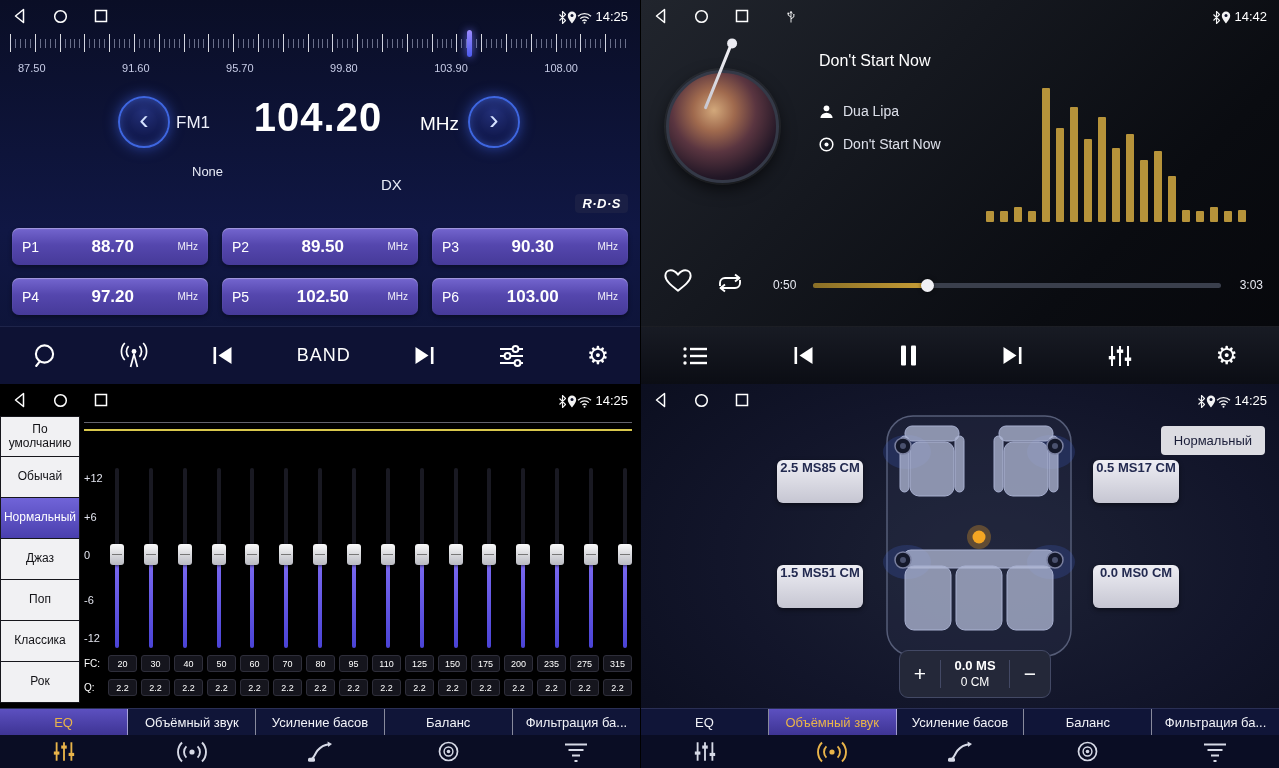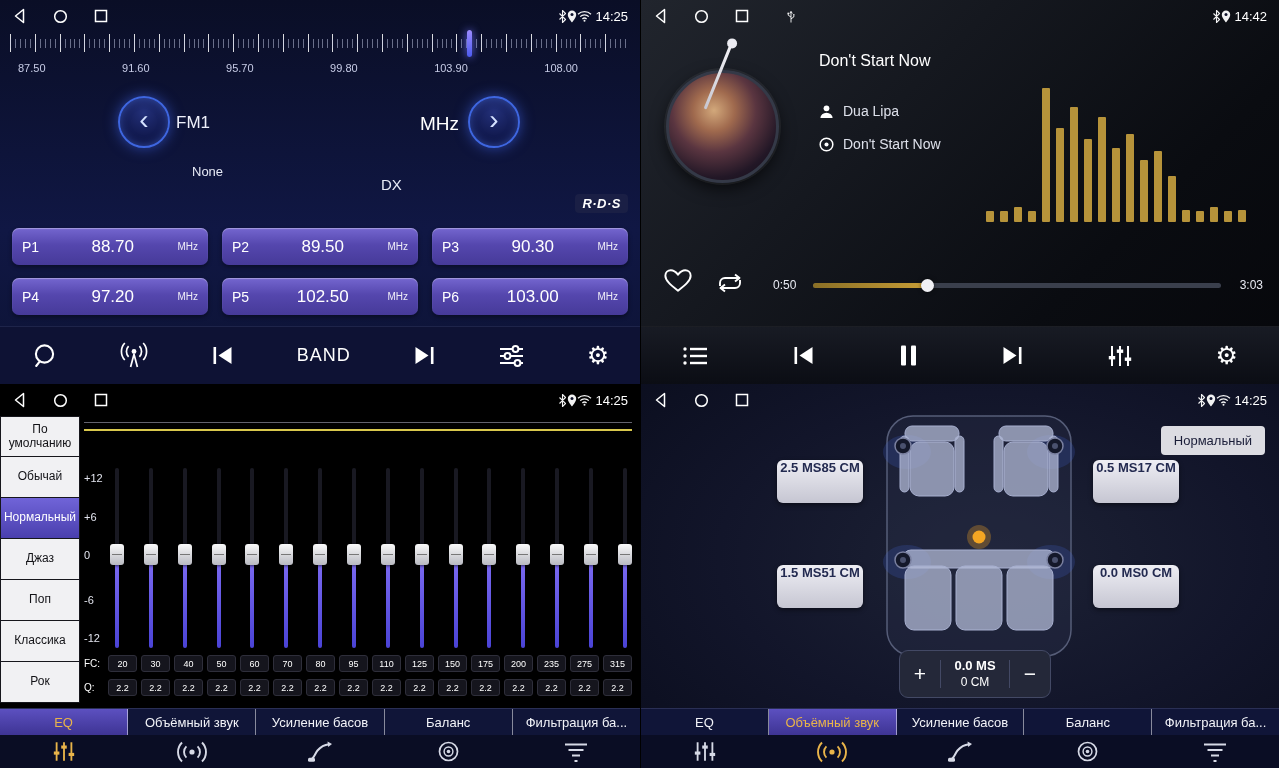--- a/index.html
+++ b/index.html
@@ -6,21 +6,21 @@
 html,body{width:1279px;height:768px;background:#000;font-family:"Liberation Sans","DejaVu Sans",sans-serif;overflow:hidden}
 .screen{position:relative;width:1279px;height:768px}
 .quad{position:absolute;overflow:hidden}
 #q-radio{left:0;top:0;width:640px;height:384px;background:linear-gradient(180deg,#0a0e26,#101744 60%,#0d1334)}
 #q-player{left:640px;top:0;width:639px;height:384px;background:linear-gradient(135deg,#21252d 0%,#15181f 35%,#0a0c11 70%,#06070b 100%);border-left:1px solid #000}
 #q-eq{left:0;top:384px;width:640px;height:384px;background:#000}
 #q-pos{left:640px;top:384px;width:639px;height:384px;background:radial-gradient(ellipse at 55% 45%,#1d2235 0%,#12152a 55%,#0a0d1d 100%);border-left:1px solid #000}
 
 .statusbar{position:absolute;top:0;left:0;width:100%;height:32px;display:flex;align-items:center;padding:0 12px;z-index:6}
 .nav-ic{display:flex;justify-content:center;margin-right:26px;cursor:pointer}
-.sb-right{margin-left:auto;display:flex;align-items:center;gap:0}
+.sb-right{margin-left:auto;display:flex;align-items:flex-end;gap:0}
 .sb-ic{display:flex;opacity:.95}
 .usb-ic{margin-left:12px;display:flex}
 .sb-time{color:#fff;font-size:13px;margin-left:3px}
 
 .scale{position:absolute;left:10px;top:34px;width:620px;height:50px}
 .ticks-major{position:absolute;top:0;left:0;width:100%;height:18px;background:repeating-linear-gradient(90deg,rgba(255,255,255,.85) 0 1px,transparent 1px 24.8px)}
 .ticks-minor{position:absolute;top:5px;left:0;width:100%;height:9px;background:repeating-linear-gradient(90deg,rgba(198,205,232,.5) 0 1px,transparent 1px 4.96px)}
 .needle{position:absolute;top:-4px;width:5px;height:27px;border-radius:3px;background:linear-gradient(180deg,#9d8bff,#4c5bf0);box-shadow:0 0 9px #6d71ff;cursor:pointer}
 .scale-labels{position:absolute;left:8px;top:28px;width:560px;display:flex;justify-content:space-between}
 .scale-labels span{font-size:11px;color:#c7cce6}
@@ -30,21 +30,21 @@
 #tune-up{left:468px;top:96px}
 .band-label{position:absolute;left:176px;top:113px;font-size:17px;color:#eef0fa}
 .freq-big{position:absolute;left:232px;top:95px;width:172px;text-align:center;font-size:40px;font-weight:bold;color:#fff;letter-spacing:1px}
 .unit-big{position:absolute;left:420px;top:113px;font-size:19px;color:#fff}
 .pty-label{position:absolute;left:192px;top:164px;font-size:13px;color:#e7eaf6}
 .dx-label{position:absolute;left:381px;top:176px;font-size:15px;color:#e7eaf6}
 .rds-badge{position:absolute;right:12px;top:194px;font-size:13px;font-weight:bold;font-style:italic;color:#fff;letter-spacing:.5px;background:#1a1f45;padding:2px 7px;border-radius:4px}
 .presets{position:absolute;left:12px;top:228px;width:616px;display:grid;grid-template-columns:1fr 1fr 1fr;gap:13px 14px}
 .preset{height:37px;border-radius:7px;display:flex;align-items:center;padding:0 10px;color:#fff;background:linear-gradient(180deg,#7466cf 0%,#5547ae 45%,#463a99 100%);box-shadow:inset 0 1px 1px rgba(255,255,255,.35),0 2px 4px rgba(0,0,0,.4);cursor:pointer}
 .preset .pid{font-size:14px;width:26px}
-.preset .pfreq{flex:1;text-align:center;font-size:17px;font-weight:normal}
+.preset .pfreq{flex:1;text-align:center;font-size:17px;font-weight:bold}
 .preset .punit{font-size:10px;opacity:.9}
 
 .toolbar{position:absolute;left:0;bottom:0;width:100%;height:58px;display:flex;align-items:center;justify-content:space-around;background:#0e1234;border-top:1px solid rgba(130,140,200,.15)}
 #q-player .toolbar{background:linear-gradient(180deg,#181b24,#0b0d14);border-top:1px solid rgba(255,255,255,.07)}
 .tb-item{display:flex;align-items:center;justify-content:center;cursor:pointer;color:#fff}
 .band-btn{font-size:18px;letter-spacing:1px}
 .gear{font-size:25px;line-height:1}
 
 .album{position:absolute;left:25px;top:70px;width:113px;height:113px;border-radius:50%;background:radial-gradient(circle at 42% 35%,#d2a87b 0%,#a06a4e 22%,#5a3540 45%,#221726 72%,#0e0a14 100%);border:3px solid #343947;box-shadow:0 0 0 2px rgba(255,255,255,.06),0 6px 16px rgba(0,0,0,.65)}
 .tonearm{position:absolute;left:88px;top:46px;width:3px;height:68px;background:linear-gradient(180deg,#f2f2f6,#c6c6d0);border-radius:2px;transform:rotate(22deg);transform-origin:top center;z-index:2}
@@ -164,20 +164,21 @@
         <span>95.70</span>
         <span>99.80</span>
         <span>103.90</span>
         <span>108.00</span>
       </div>
     </div>
     <div class="round-btn" id="tune-down">
         <span>‹</span>
       </div>
     <div class="band-label">FM1</div>
+    <div class="freq-big">104.20</div>
     <div class="unit-big">MHz</div>
     <div class="round-btn" id="tune-up">
         <span>›</span>
       </div>
     <div class="pty-label">None</div>
     <div class="dx-label">DX</div>
     <div class="rds-badge">R·D·S</div>
     <div class="presets" id="radio-presets">
         <div class="preset">
           <span class="pid">P1</span>

